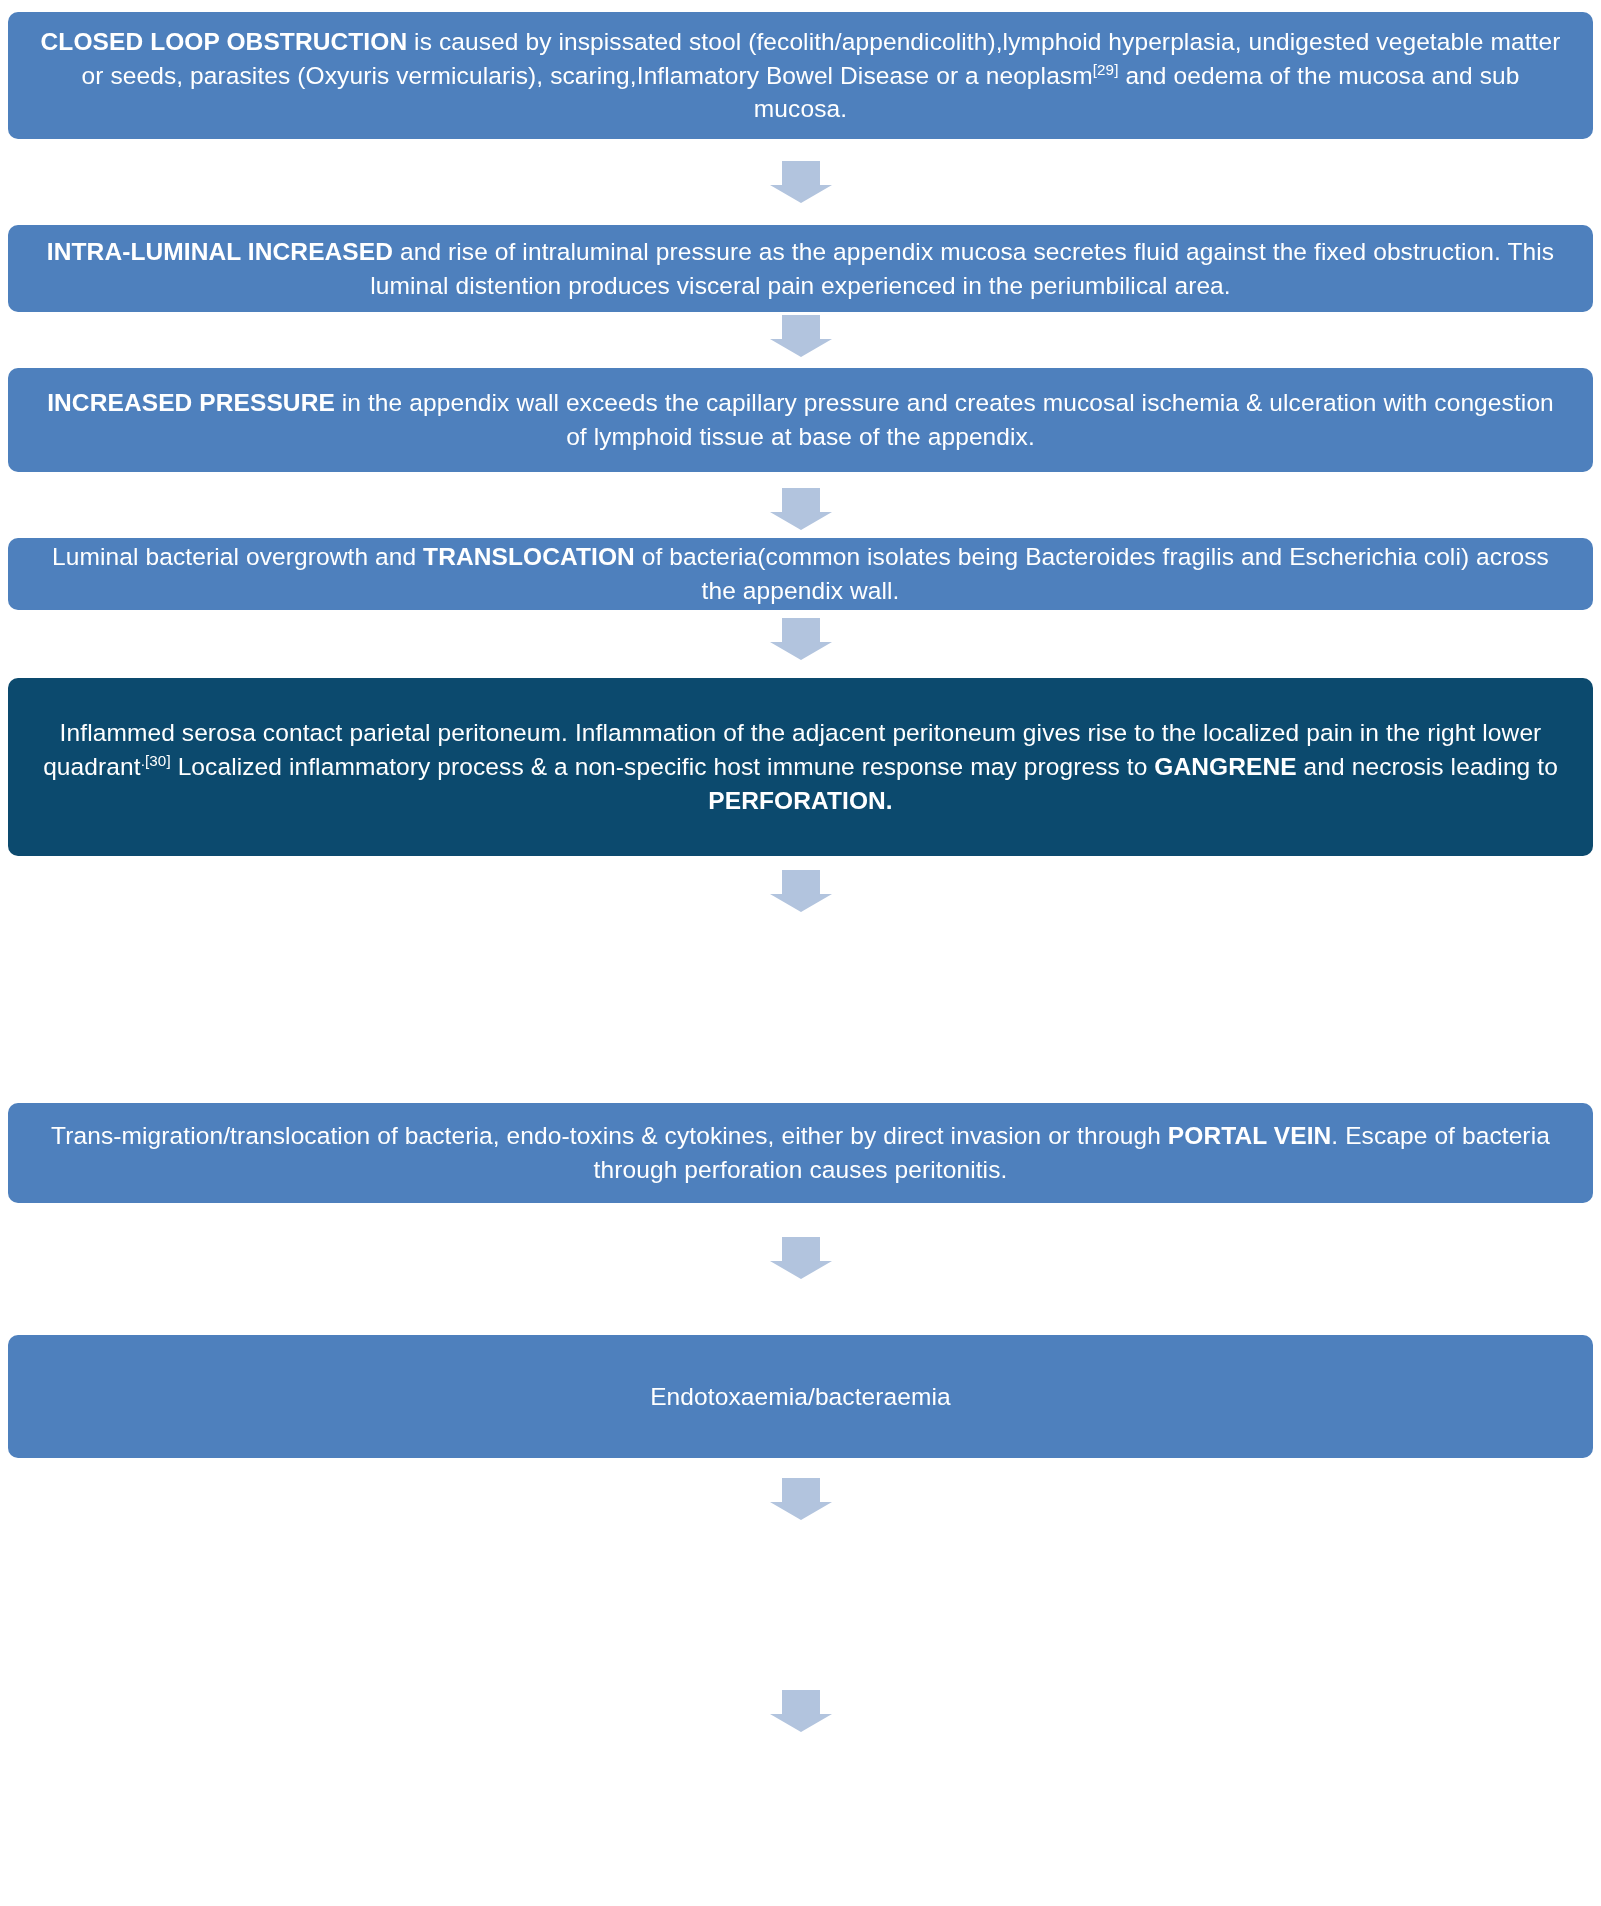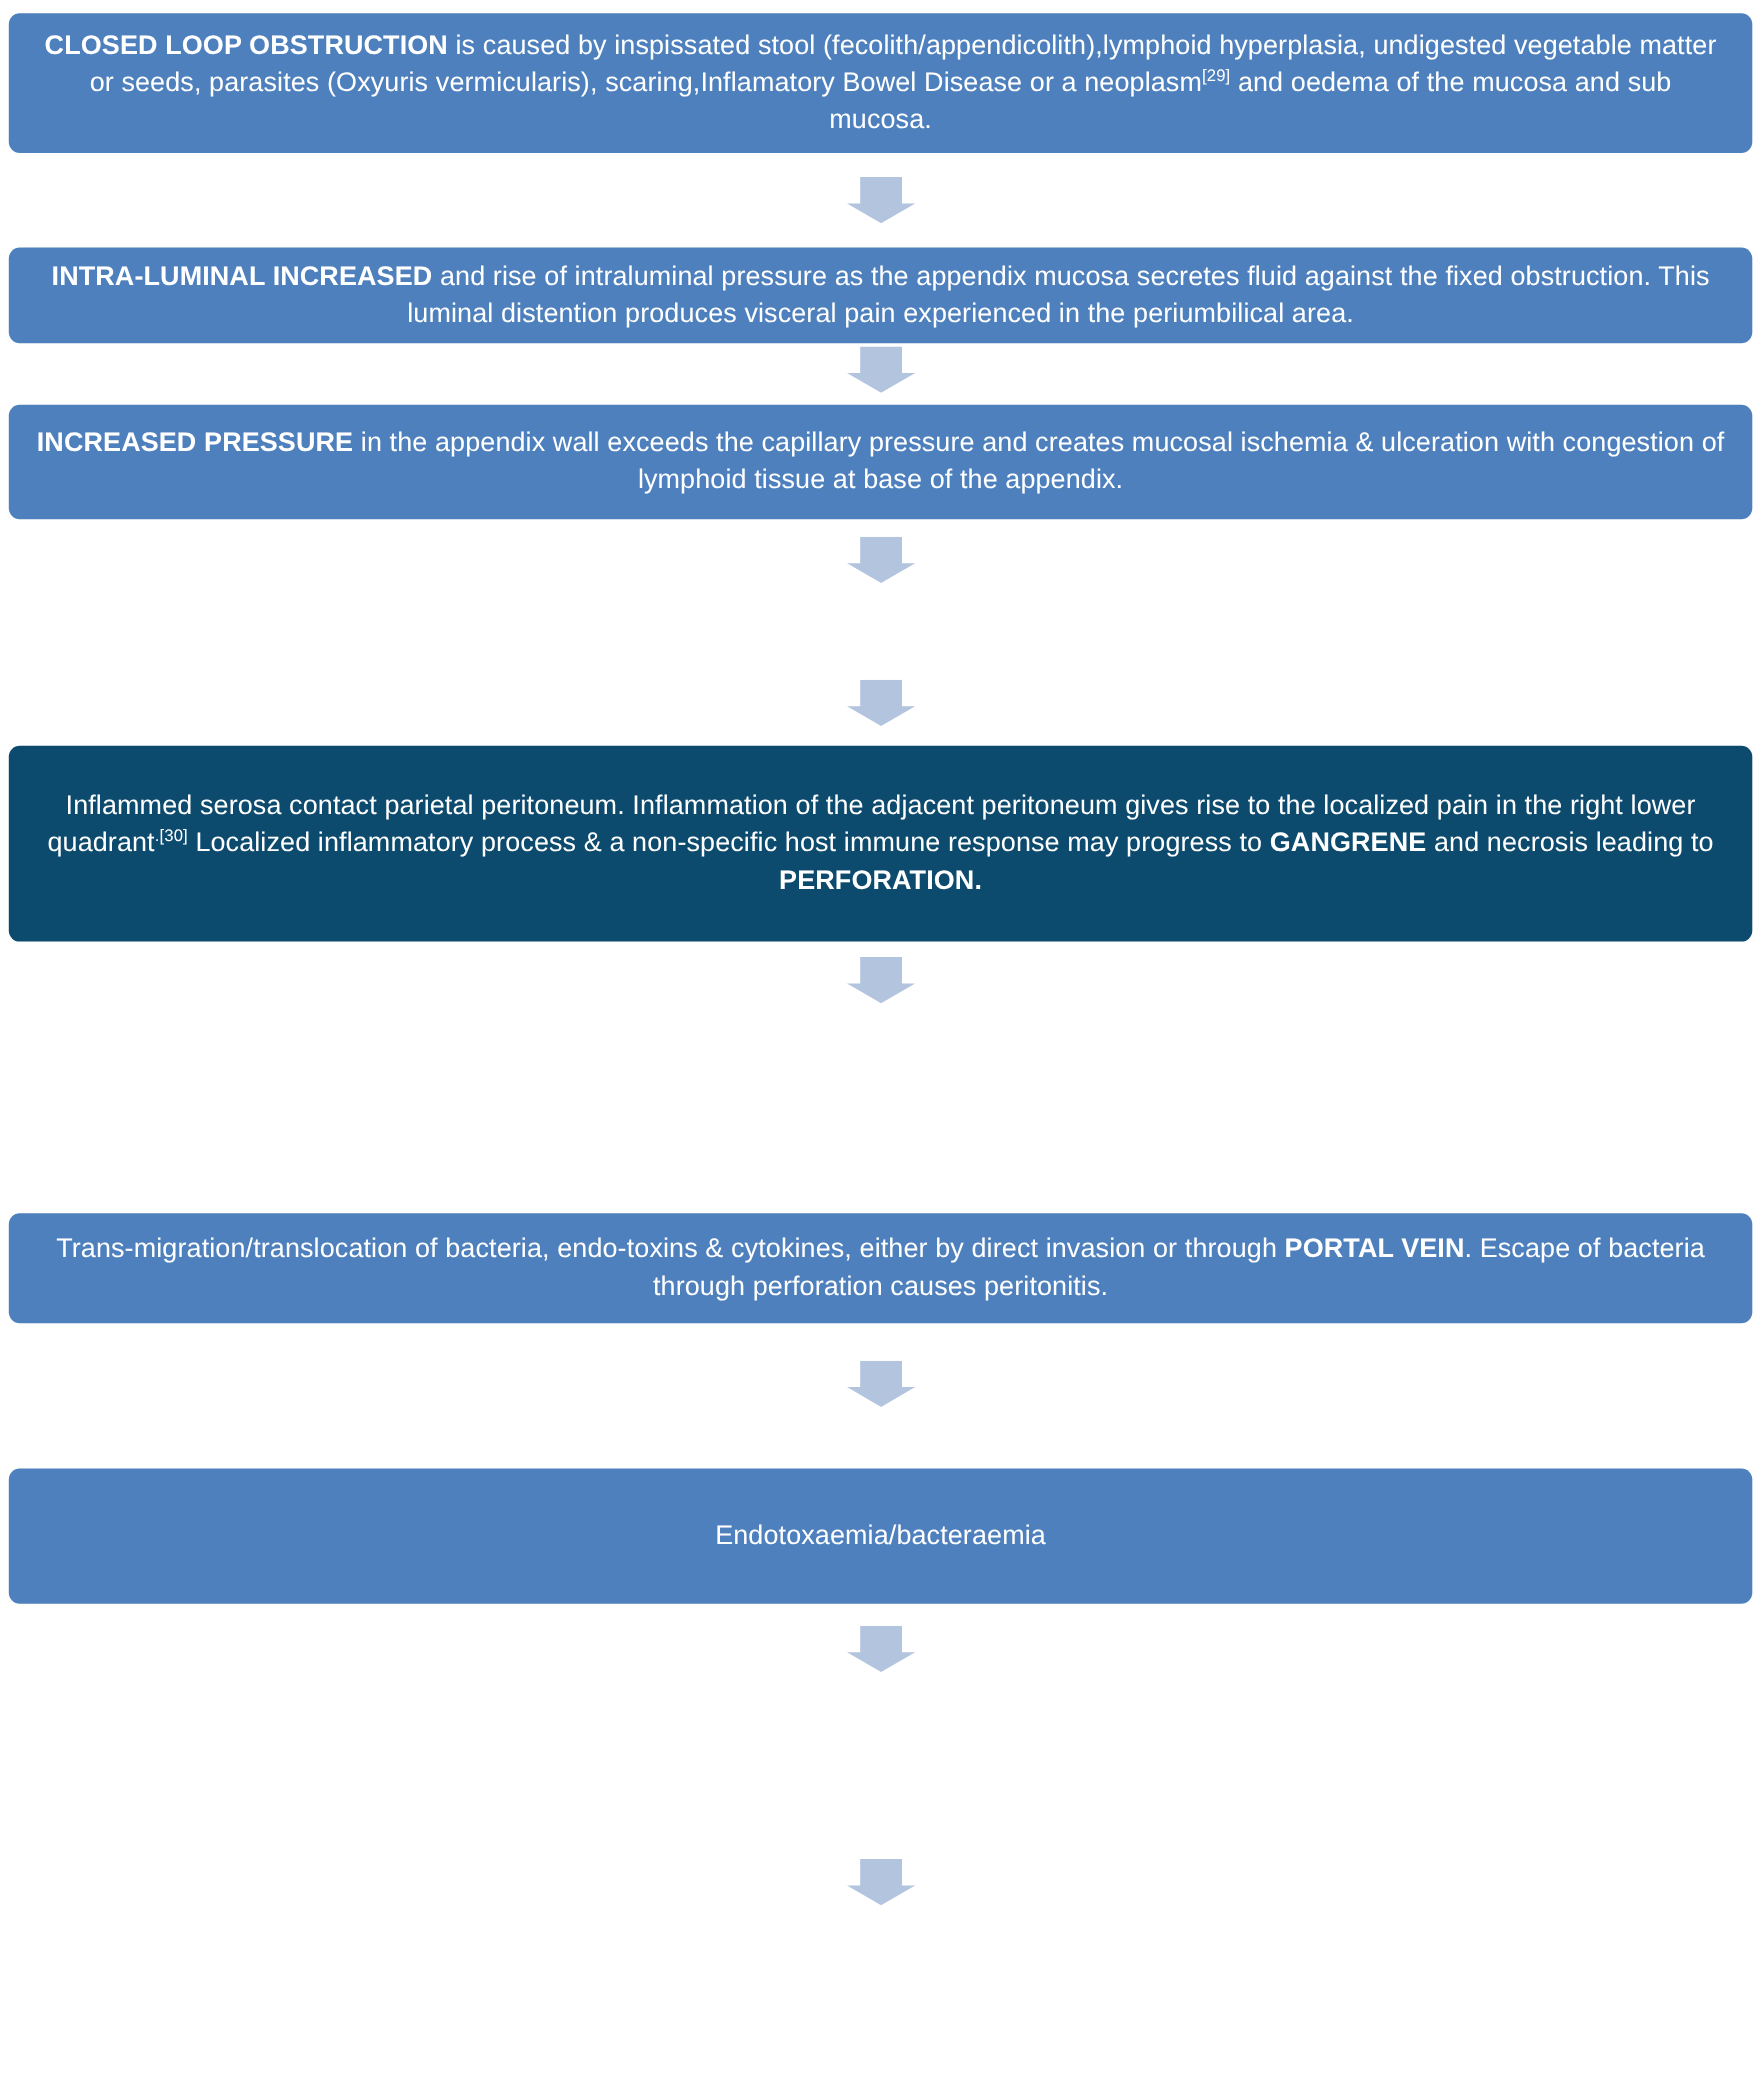--- a/index.html
+++ b/index.html
@@ -25,21 +25,21 @@
     left: 8px;
     width: 1585px;
     box-sizing: border-box;
     background: #4e80bd;
     color: #ffffff;
     border-radius: 10px;
     display: flex;
     align-items: center;
     justify-content: center;
     text-align: center;
-    padding: 6px 14px;
+    padding: 6px 28px;
     font-size: 24.5px;
     line-height: 1.38;
     letter-spacing: 0.1px;
   }
   .node .inner {
     width: 100%;
     max-width: 1535px;
   }
   .node b {
     font-weight: 700;
@@ -72,20 +72,23 @@
 
 <div id="flow" style="background: rgb(255, 255, 255);">
     <div class="node" style="top: 12px; height: 127px; background: rgb(78, 128, 189); color: rgb(255, 255, 255);">
       <div class="inner"><b>CLOSED LOOP OBSTRUCTION</b> is caused by inspissated stool (fecolith/appendicolith),lymphoid hyperplasia, undigested vegetable matter or seeds, parasites (Oxyuris vermicularis), scaring,Inflamatory Bowel Disease or a neoplasm<sup>[29]</sup> and oedema of the mucosa and sub mucosa.</div>
     </div>
     <div class="node" style="top: 225px; height: 87px; background: rgb(78, 128, 189); color: rgb(255, 255, 255);">
       <div class="inner"><b>INTRA-LUMINAL INCREASED</b> and rise of intraluminal pressure as the appendix mucosa secretes fluid against the fixed obstruction. This luminal distention produces visceral pain experienced in the periumbilical area.</div>
     </div>
     <div class="node" style="top: 368px; height: 104px; background: rgb(78, 128, 189); color: rgb(255, 255, 255);">
       <div class="inner"><b>INCREASED PRESSURE</b> in the appendix wall exceeds the capillary pressure and creates mucosal ischemia &amp; ulceration with congestion of lymphoid tissue at base of the appendix.</div>
+    </div>
+    <div class="node" style="top: 538px; height: 72px; background: rgb(78, 128, 189); color: rgb(255, 255, 255);">
+      <div class="inner">Luminal bacterial overgrowth and <b>TRANSLOCATION</b> of bacteria(common isolates being Bacteroides fragilis and Escherichia coli) across the appendix wall.</div>
     </div>
     <div class="node" style="top: 678px; height: 178px; background: #0c4a6e; color: rgb(255, 255, 255);">
       <div class="inner">Inflammed serosa contact parietal peritoneum. Inflammation of the adjacent peritoneum gives rise to the localized pain in the right lower quadrant<sup>.[30]</sup> Localized inflammatory process &amp; a non-specific host immune response may progress to <b>GANGRENE</b> and necrosis leading to <b>PERFORATION.</b></div>
     </div>
     <div class="node" style="top: 1103px; height: 100px; background: rgb(78, 128, 189); color: rgb(255, 255, 255);">
       <div class="inner">Trans-migration/translocation of bacteria, endo-toxins &amp; cytokines, either by direct invasion or through <b>PORTAL VEIN</b>. Escape of bacteria through perforation causes peritonitis.</div>
     </div>
     <div class="node" style="top: 1335px; height: 123px; background: rgb(78, 128, 189); color: rgb(255, 255, 255);">
       <div class="inner">Endotoxaemia/bacteraemia</div>
     </div>

